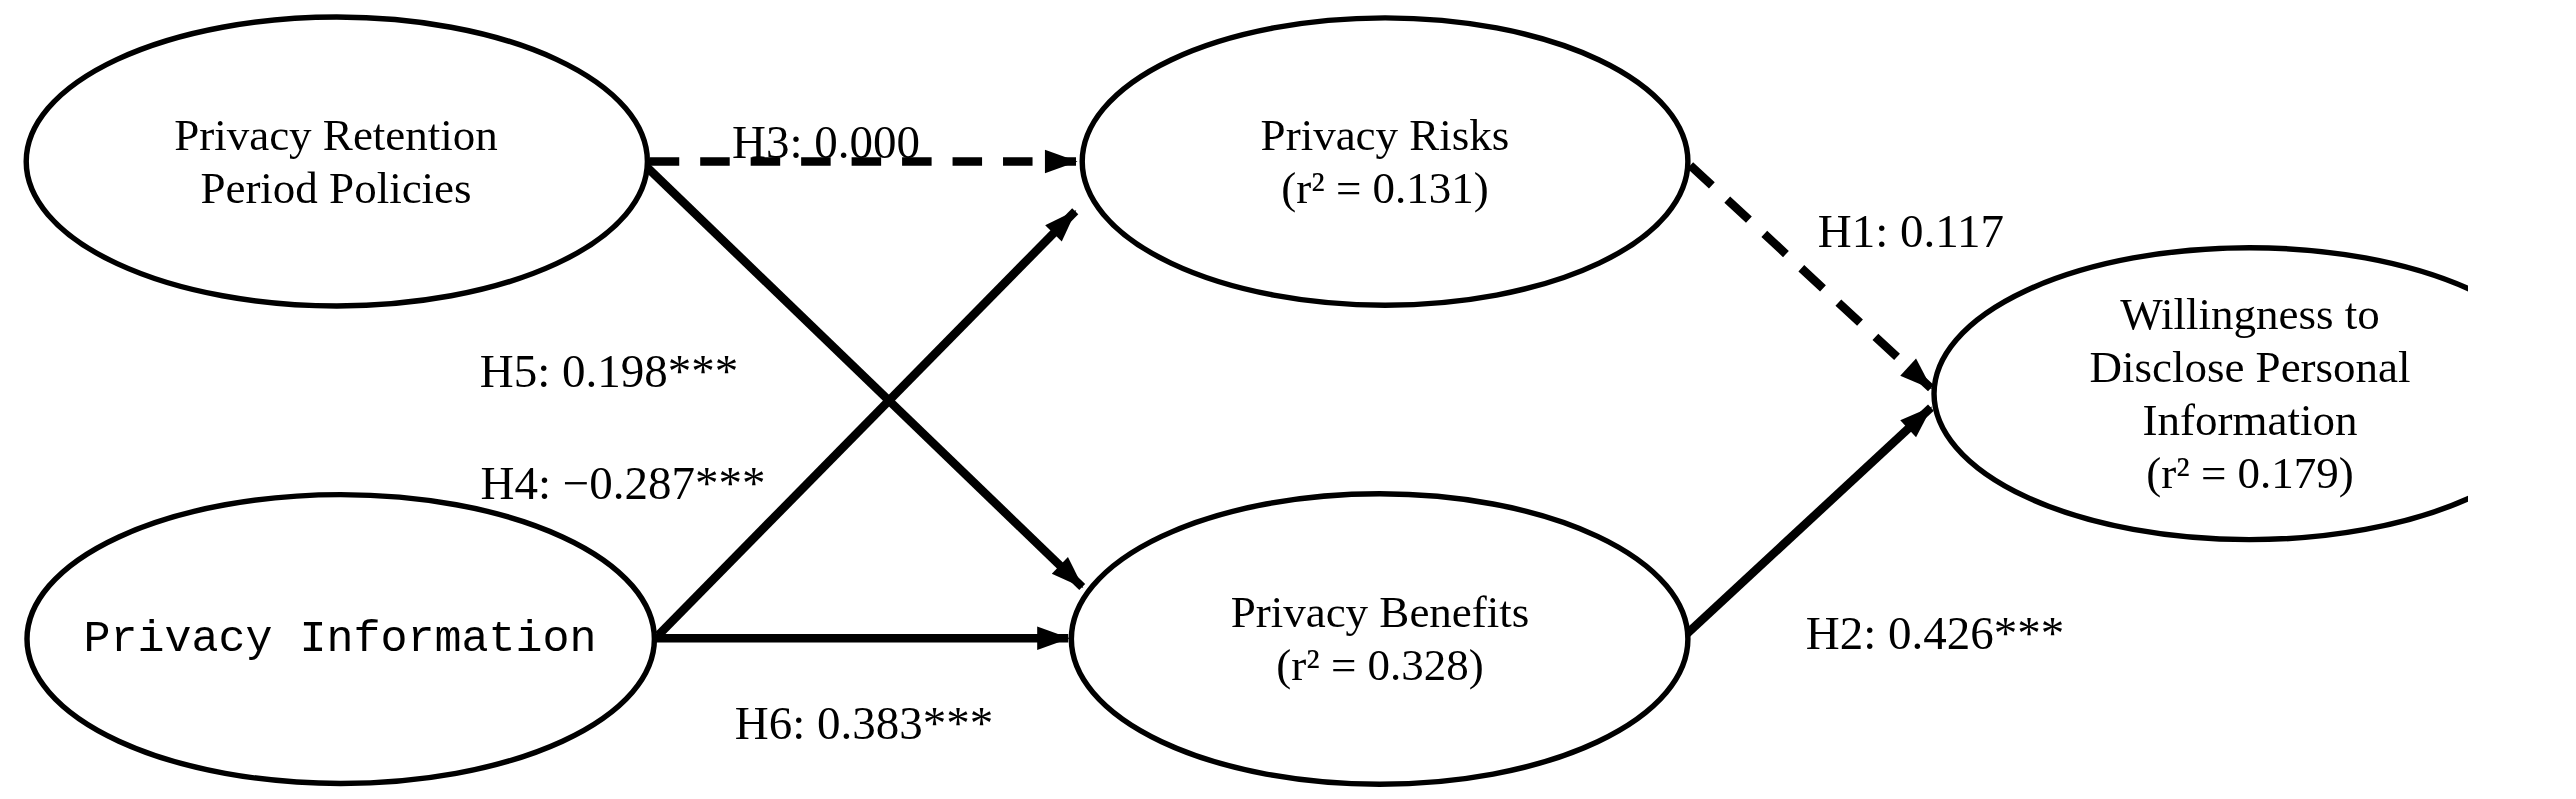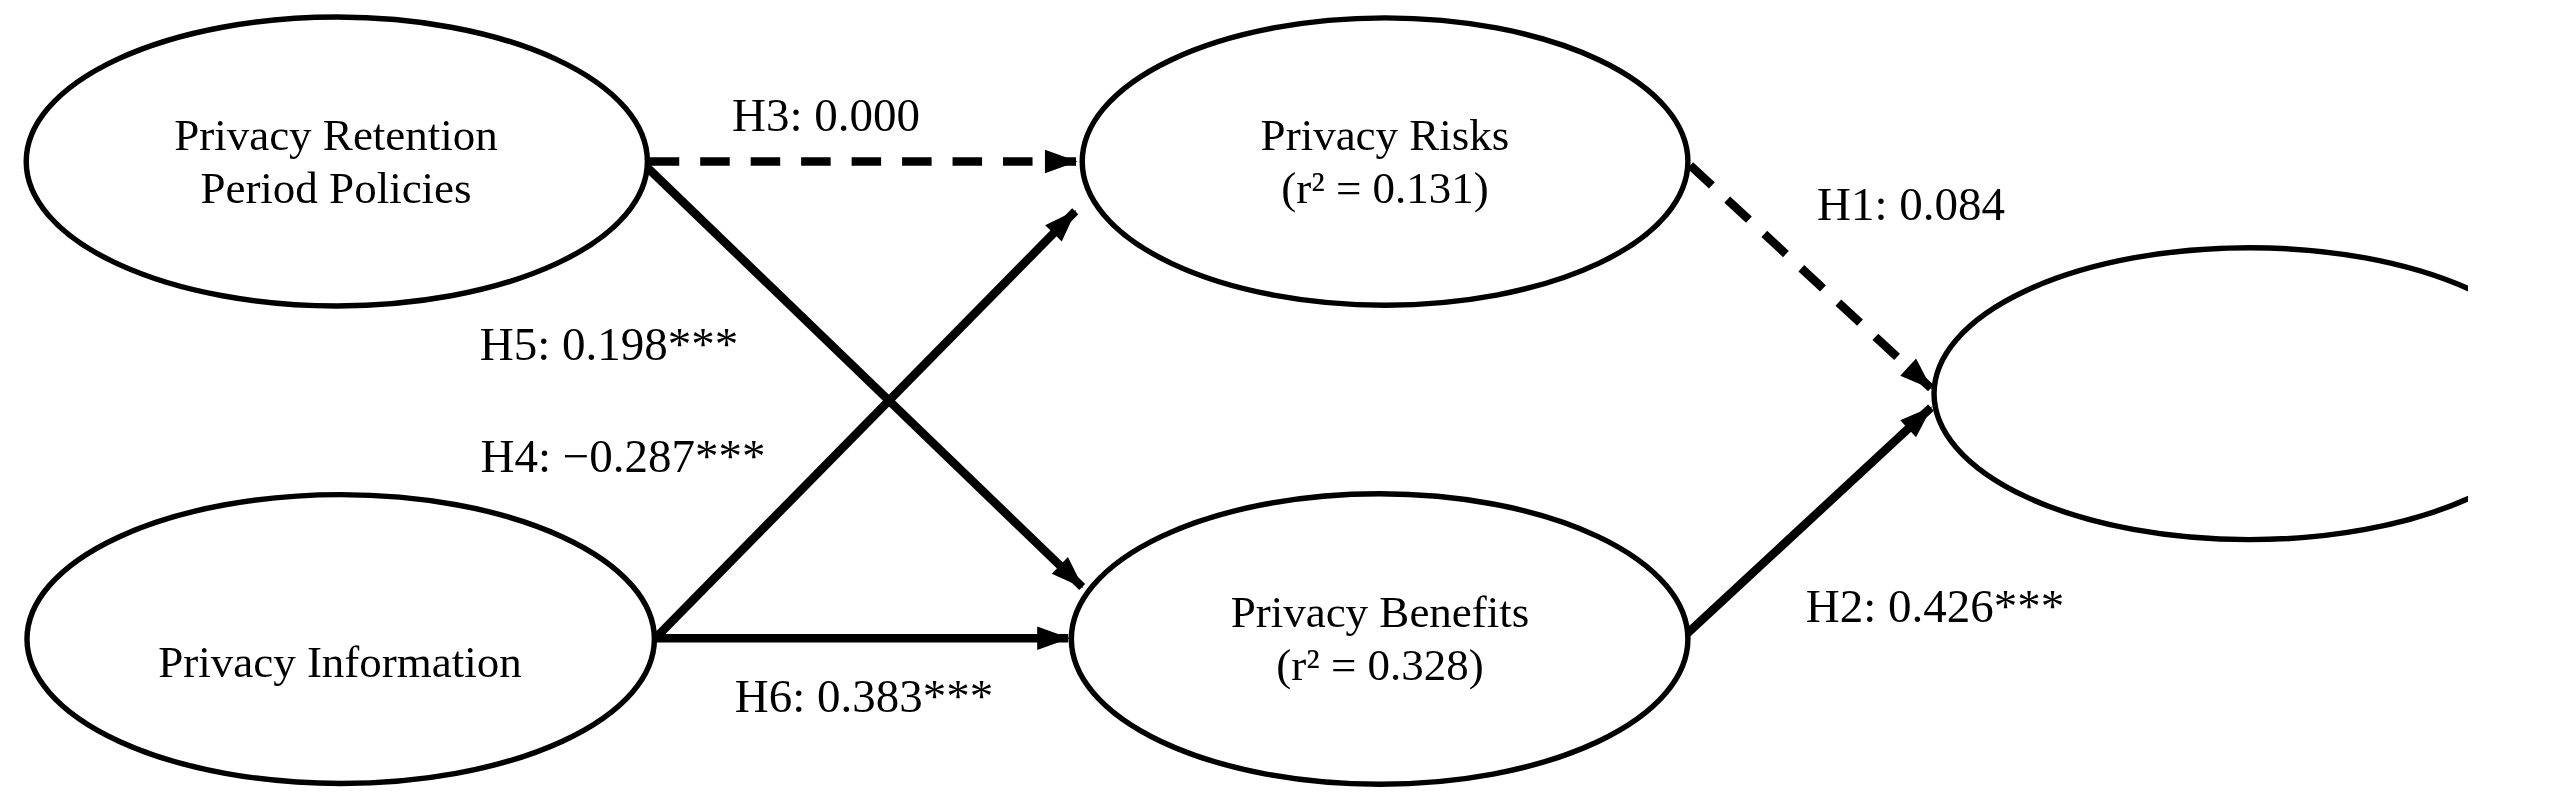--- a/index.html
+++ b/index.html
@@ -30,20 +30,21 @@
     white-space: nowrap;
     color: #000000;
   }
   .elabel {
     position: absolute;
     transform: translate(-50%, -50%);
     font-size: 47px;
     line-height: 48px;
     white-space: nowrap;
     color: #000000;
+    margin-top: 27px;
   }
 </style>
 </head>
 <body>
 
 <div class="canvas">
 
   <svg width="2576" height="799" viewBox="0 0 3316 1029">
     <defs>
       <marker id="arrow" markerUnits="userSpaceOnUse" markerWidth="46" markerHeight="36" viewBox="0 0 46 36" refX="42" refY="18" orient="auto">
@@ -63,36 +64,42 @@
     <ellipse cx="1783" cy="208" rx="390" ry="185" fill="#ffffff" stroke="#000000" stroke-width="7"></ellipse>
     <ellipse cx="1776" cy="823" rx="397" ry="187" fill="#ffffff" stroke="#000000" stroke-width="7"></ellipse>
     <ellipse cx="2896" cy="507" rx="406" ry="188" fill="#ffffff" stroke="#000000" stroke-width="7"></ellipse>
   </svg>
 
   <div class="node" style="left:336px; top:162px;">
     <div>Privacy Retention</div>
     <div>Period Policies</div>
   </div>
 
-  <div class="node" style="left:340px; top:662px;">
+  <div class="node" style="left:340px; top:639px;font-family:Liberation Mono, monospace;">
     <div>Privacy Information</div>
   </div>
 
   <div class="node" style="left:1385px; top:162px;">
     <div>Privacy Risks</div>
     <div>(r² = 0.131)</div>
   </div>
 
   <div class="node" style="left:1380px; top:639px;">
     <div>Privacy Benefits</div>
     <div>(r² = 0.328)</div>
   </div>
 
+  <div class="node" style="left:2250px; top:394px;">
+    <div>Willingness to</div>
+    <div>Disclose Personal</div>
+    <div>Information</div>
+    <div>(r² = 0.179)</div>
+  </div>
 
   <div class="elabel" style="left:826px; top:115px;">H3: 0.000</div>
   <div class="elabel" style="left:609px;  top:344px;">H5: 0.198***</div>
   <div class="elabel" style="left:623px;  top:456px;">H4: −0.287***</div>
   <div class="elabel" style="left:864px; top:696px;">H6: 0.383***</div>
-  <div class="elabel" style="left:1911px; top:204px;">H1: 0.084</div>
+  <div class="elabel" style="left:1911px; top:204px;">H1: 0.117</div>
   <div class="elabel" style="left:1935px; top:606px;">H2: 0.426***</div>
 
 </div>
 
 
 </body></html>

